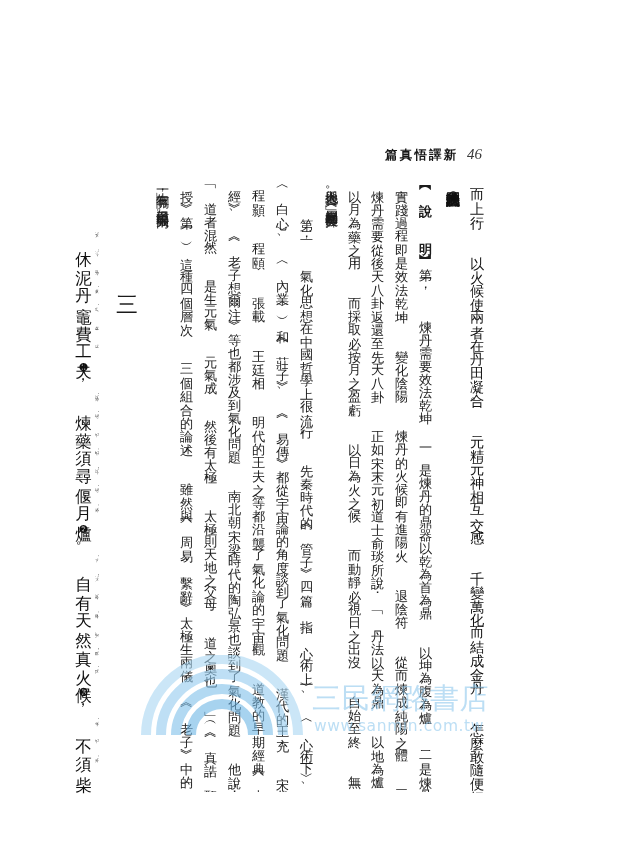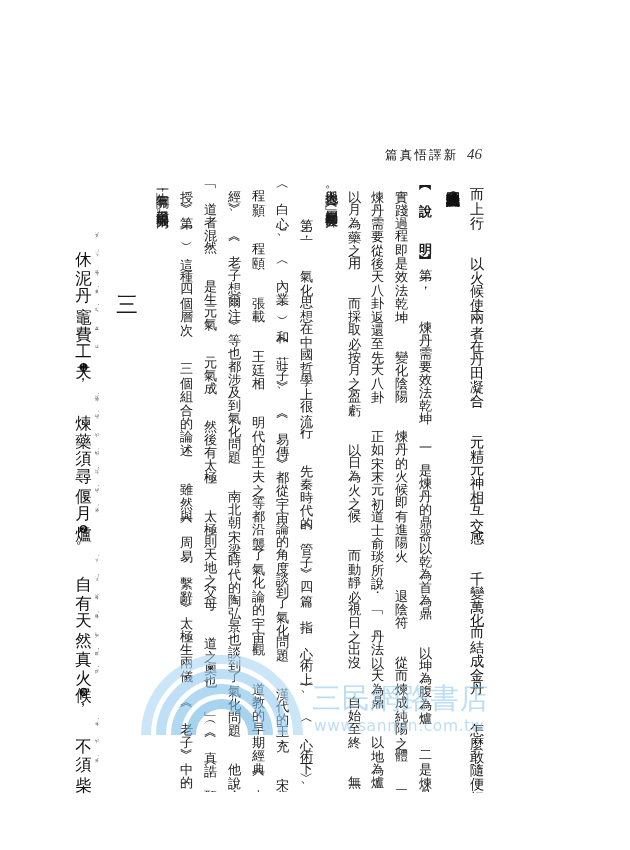--- a/index.html
+++ b/index.html
@@ -12,21 +12,21 @@
       color: #161616;
       font-family: "DejaVu Serif", serif;
     }
     
     .hdr-title {
       position: absolute;
       left: 385px;
       top: 147px;
       font-size: 12.5px;
       line-height: 16px;
-      font-weight: normal;
+      font-weight: bold;
       letter-spacing: 2.2px;
       direction: rtl;
       unicode-bidi: bidi-override;
       white-space: nowrap;
     }
     .hdr-page {
       position: absolute;
       left: 467px;
       top: 145px;
       font-family: "Liberation Serif", serif;

